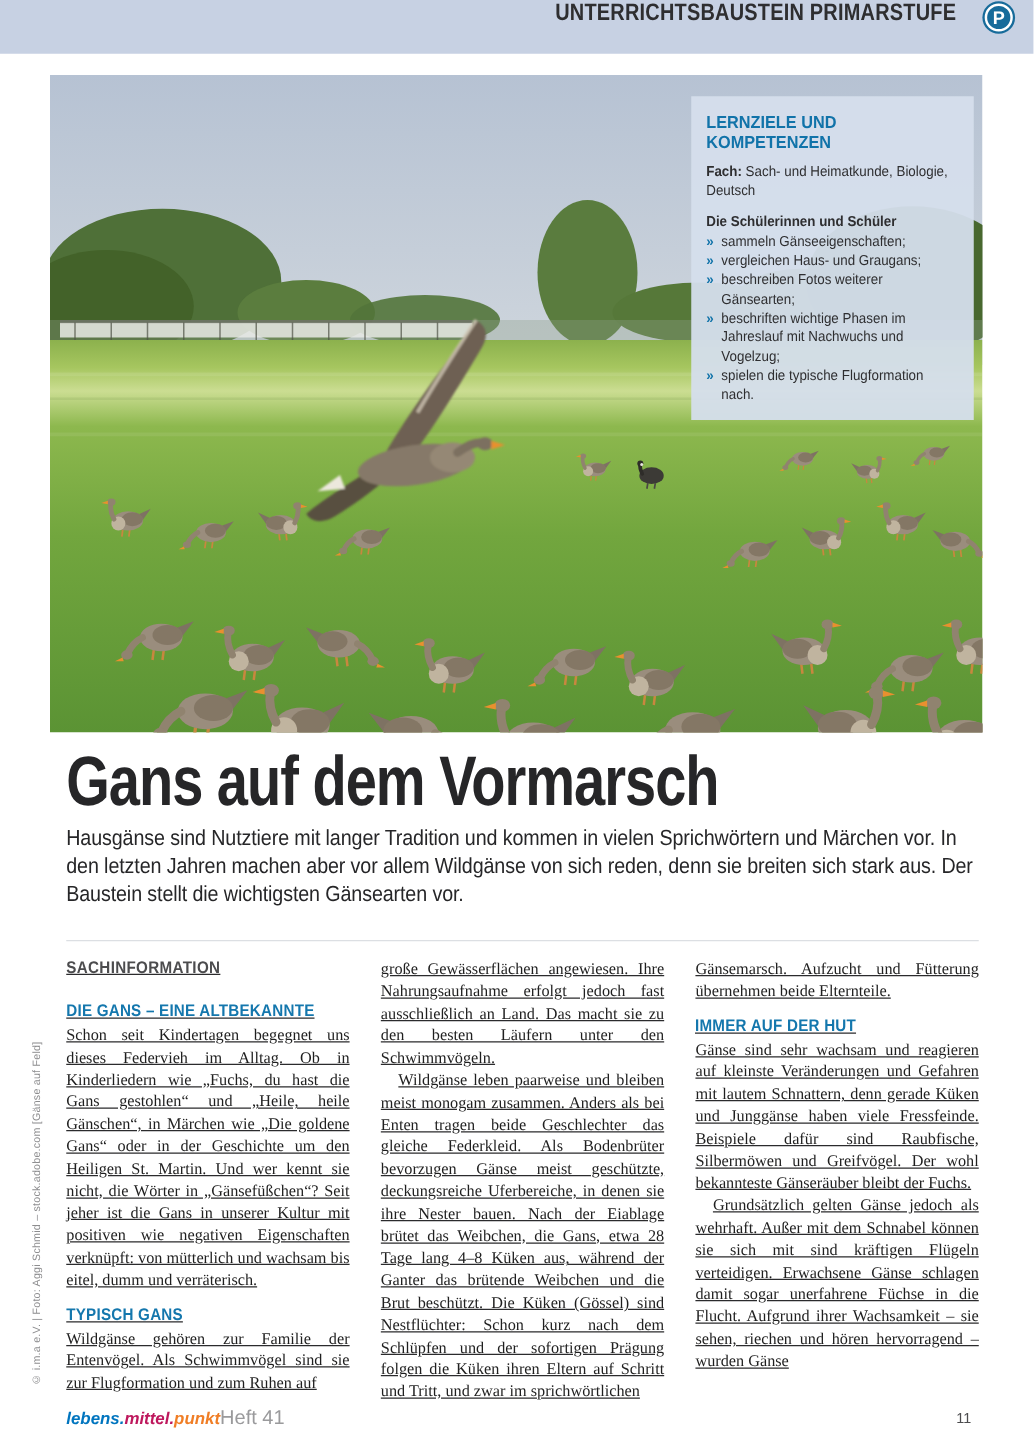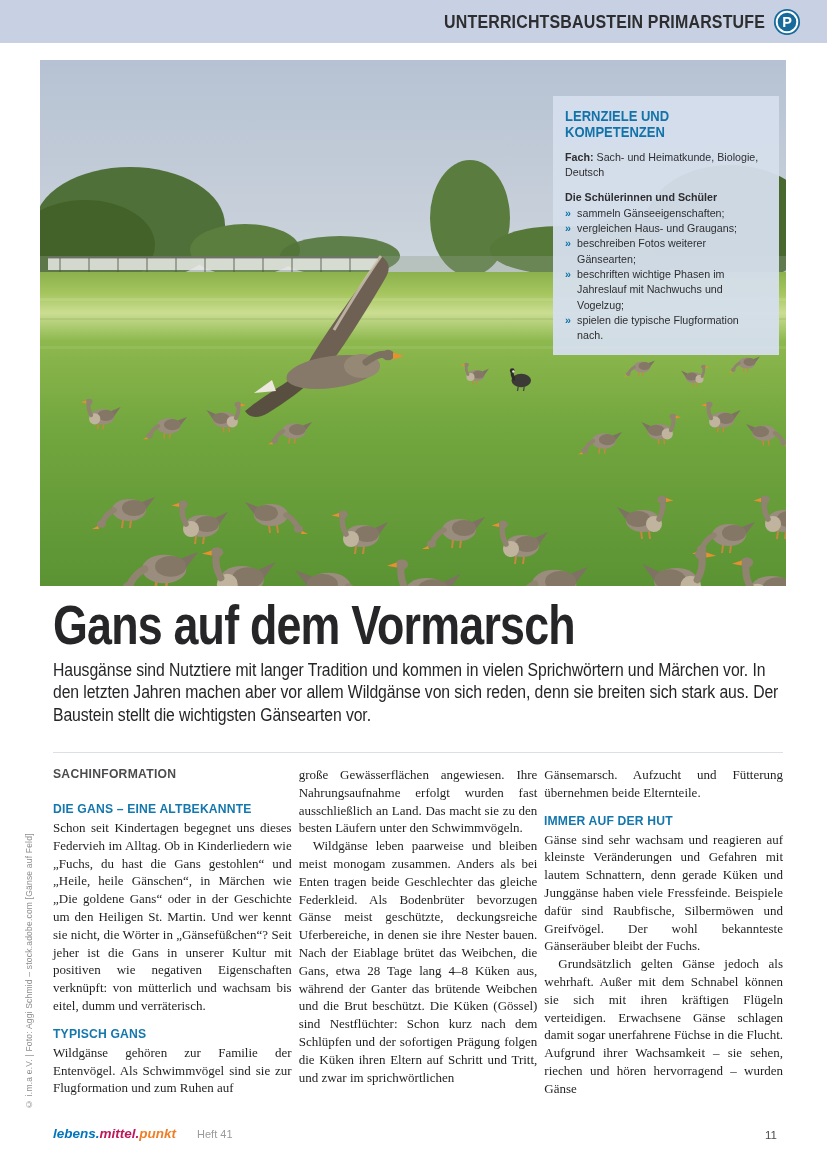--- a/index.html
+++ b/index.html
@@ -6,36 +6,36 @@
   html, body { margin: 0; padding: 0; background: #ffffff; }
   .page {
     position: relative; width: 827px; height: 1151px;
     background: #ffffff; overflow: hidden;
     font-family: "Liberation Sans", sans-serif; color: #2b2b2d;
   }
 
   
   .header-band {
     position: absolute; top: 0; left: 0; width: 827px; height: 43px;
-    background: #c7d1e3; display: flex; align-items: center;
-    justify-content: flex-end; padding-right: 26px; gap: 8px;
+    background: #c7d1e3; display: flex; 
+    justify-content: flex-end; padding-right: 14px; gap: 20px;
   }
   .header-kicker {
     font-weight: bold; font-size: 19px; color: #2e2e30; white-space: nowrap;
     transform: scaleX(0.84); transform-origin: right center; letter-spacing: .2px;
   }
   .badge { width: 28px; height: 28px; flex: 0 0 auto; }
 
   
   .photo { position: absolute; left: 40px; top: 60px; width: 746px; height: 526px; }
   .photo svg { display: block; width: 100%; height: 100%; }
 
   
   .lernziele {
-    position: absolute; left: 553px; top: 96px; width: 226px; min-height: 193px;
+    position: absolute; left: 553px; top: 77px; width: 226px; min-height: 193px;
     background: rgba(213,222,236,0.95); padding: 12px;
   }
   .lz-inner { width: 218px; transform: scaleX(0.93); transform-origin: left top; }
   .lz-title { color: #1173a9; font-weight: bold; font-size: 14px; margin: 0 0 10px 0; }
   .lz-text { font-size: 11.5px; line-height: 1.33; color: #2e2e30; }
   .lz-fach { margin-bottom: 9px; }
   .lz-audience { font-weight: bold; margin-bottom: 1px; }
   .goal { display: flex; }
   .goal-bullet { color: #1173a9; font-weight: bold; width: 13px; flex: none; }
   .goal-text { flex: 1; }
@@ -48,21 +48,21 @@
     white-space: nowrap; transform: scaleX(0.8); transform-origin: left top;
   }
   .intro {
     position: absolute; left: 53px; top: 659px; width: 816px; margin: 0;
     font-size: 17.5px; line-height: 1.28; color: #262628;
     transform: scaleX(0.9); transform-origin: left top; letter-spacing: -0.1px;
   }
   .rule { position: absolute; left: 53px; top: 752px; width: 730px; height: 1px; background: #dcdfe3; }
 
   
-  .columns { position: absolute; left: 53px; top: 766px; width: 730px; display: flex; gap: 7px; }
+  .columns { position: absolute; left: 53px; top: 766px; width: 730px; display: flex; gap: 25px; text-decoration: underline; }
   .col { flex: 1; min-width: 0; }
   .kicker {
     color: #4c4c4e; font-weight: bold; font-size: 13.5px; white-space: nowrap;
     transform: scaleX(0.9); transform-origin: left top; margin: 0 0 20px 0; letter-spacing: .3px;
   }
   .blue-heading {
     color: #1477ad; font-weight: bold; font-size: 13.5px; white-space: nowrap;
     transform: scaleX(0.9); transform-origin: left top; margin: 11px 0 3px 0; letter-spacing: .2px;
   }
   .blue-heading.first { margin-top: 0; }
@@ -80,21 +80,21 @@
   }
 
   
   .footer-logo {
     position: absolute; left: 53px; top: 1126px; font-size: 13.5px;
     font-weight: bold; font-style: italic; white-space: nowrap;
   }
   .logo-lebens { color: #0075bf; text-align: right; }
   .logo-mittel { color: #be185d; font-style: italic; }
   .logo-punkt  { color: #f07e26; }
-  .footer-issue { font-style: normal; font-weight: normal; font-size: 11px; color: #9a9a9c; margin-left: 21px; }
+  .footer-issue { font-style: normal; font-weight: normal; font-size: 16px; color: #9a9a9c; margin-left: 0; }
   .page-num { position: absolute; right: 50px; top: 1129px; font-size: 11.5px; font-weight: normal; color: #4c4c4e; }
 </style>
 </head>
 <body>
 
 <div class="page">
 
   <div class="header-band">
     <span class="header-kicker">UNTERRICHTSBAUSTEIN PRIMARSTUFE</span>
     <span class="badge">
@@ -272,28 +272,28 @@
 
   <div class="columns">
     <div class="col">
       <div class="kicker">SACHINFORMATION</div>
       <div class="blue-heading first">DIE GANS – EINE ALTBEKANNTE</div>
       <p class="body-text">Schon seit Kindertagen begegnet uns dieses Federvieh im Alltag. Ob in Kinderliedern wie „Fuchs, du hast die Gans gestohlen“ und „Heile, heile Gänschen“, in Märchen wie „Die goldene Gans“ oder in der Geschichte um den Heiligen St. Martin. Und wer kennt sie nicht, die Wörter in „Gänsefüßchen“? Seit jeher ist die Gans in unserer Kultur mit positiven wie negativen Eigenschaften verknüpft: von mütterlich und wachsam bis eitel, dumm und verräterisch.</p>
       <div class="blue-heading">TYPISCH GANS</div>
       <p class="body-text">Wildgänse gehören zur Familie der Entenvögel. Als Schwimmvögel sind sie zur Flugformation und zum Ruhen auf</p>
     </div>
     <div class="col">
-      <p class="body-text">große Gewässerflächen angewiesen. Ihre Nahrungsaufnahme erfolgt wurden fast ausschließlich an Land. Das macht sie zu den besten Läufern unter den Schwimmvögeln.</p>
+      <p class="body-text">große Gewässerflächen angewiesen. Ihre Nahrungsaufnahme erfolgt jedoch fast ausschließlich an Land. Das macht sie zu den besten Läufern unter den Schwimmvögeln.</p>
       <p class="body-text indent">Wildgänse leben paarweise und bleiben meist monogam zusammen. Anders als bei Enten tragen beide Geschlechter das gleiche Federkleid. Als Bodenbrüter bevorzugen Gänse meist geschützte, deckungsreiche Uferbereiche, in denen sie ihre Nester bauen. Nach der Eiablage brütet das Weibchen, die Gans, etwa 28 Tage lang 4–8 Küken aus, während der Ganter das brütende Weibchen und die Brut beschützt. Die Küken (Gössel) sind Nestflüchter: Schon kurz nach dem Schlüpfen und der sofortigen Prägung folgen die Küken ihren Eltern auf Schritt und Tritt, und zwar im sprichwörtlichen</p>
     </div>
     <div class="col">
       <p class="body-text">Gänsemarsch. Aufzucht und Fütterung übernehmen beide Elternteile.</p>
       <div class="blue-heading">IMMER AUF DER HUT</div>
       <p class="body-text">Gänse sind sehr wachsam und reagieren auf kleinste Veränderungen und Gefahren mit lautem Schnattern, denn gerade Küken und Junggänse haben viele Fressfeinde. Beispiele dafür sind Raubfische, Silbermöwen und Greifvögel. Der wohl bekannteste Gänseräuber bleibt der Fuchs.</p>
-      <p class="body-text indent">Grundsätzlich gelten Gänse jedoch als wehrhaft. Außer mit dem Schnabel können sie sich mit ihren kräftigen Flügeln verteidigen. Erwachsene Gänse schlagen damit sogar unerfahrene Füchse in die Flucht. Aufgrund ihrer Wachsamkeit – sie sehen, riechen und hören hervorragend – wurden Gänse</p>
+      <p class="body-text indent">Grundsätzlich gelten Gänse jedoch als wehrhaft. Außer mit dem Schnabel können sie sich mit sind kräftigen Flügeln verteidigen. Erwachsene Gänse schlagen damit sogar unerfahrene Füchse in die Flucht. Aufgrund ihrer Wachsamkeit – sie sehen, riechen und hören hervorragend – wurden Gänse</p>
     </div>
   </div>
 
   <div class="photo-credit">© i.m.a e.V. | Foto: Aggi Schmid – stock.adobe.com [Gänse auf Feld]</div>
 
   <div class="footer-logo">
     <span class="logo-lebens">lebens.</span><span class="logo-mittel">mittel.</span><span class="logo-punkt">punkt</span><span class="footer-issue">Heft 41</span>
   </div>
   <div class="page-num">11</div>
 

